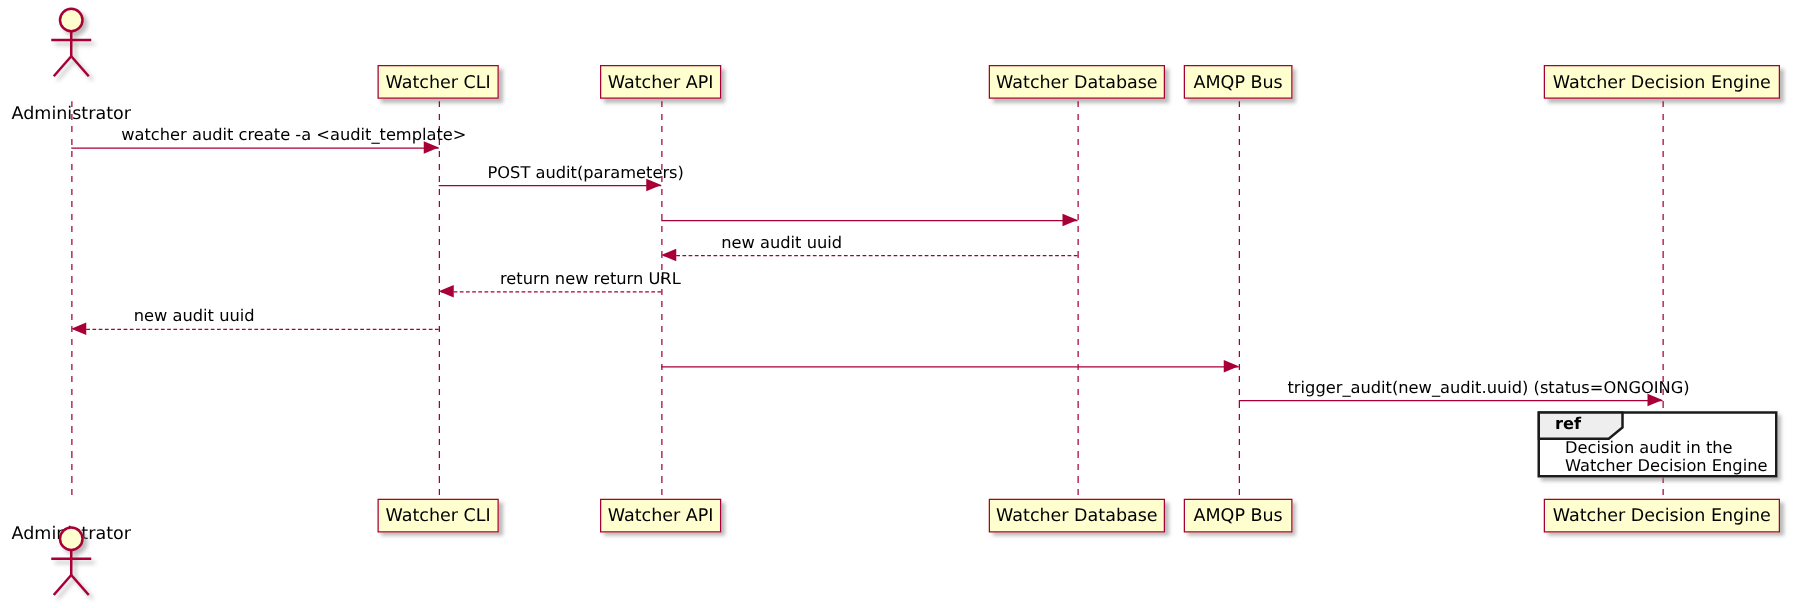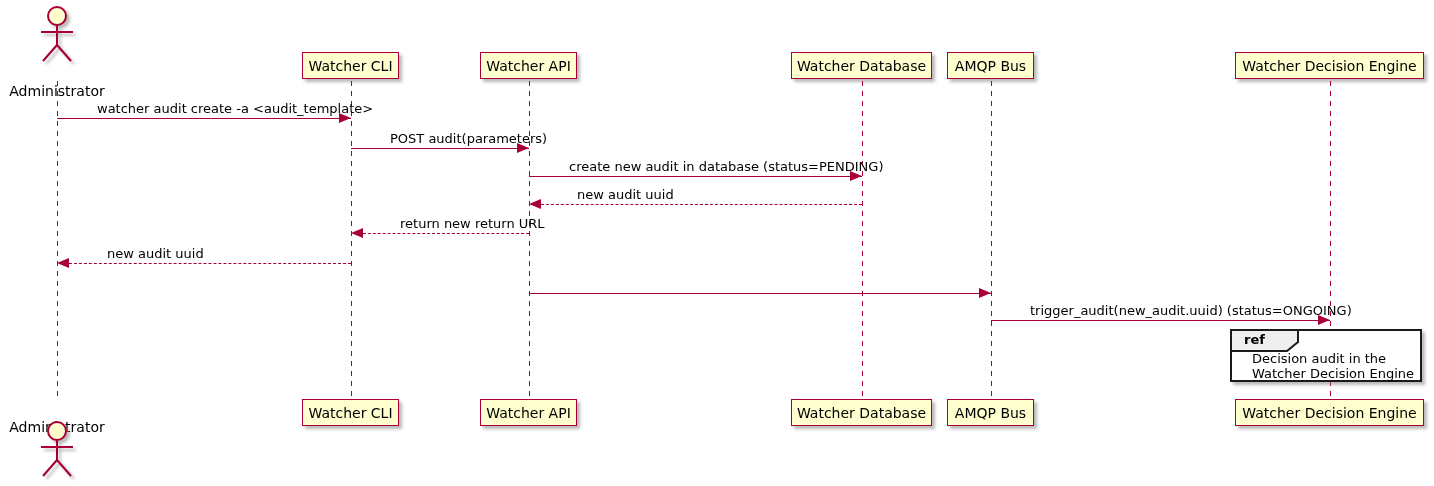--- a/index.html
+++ b/index.html
@@ -104,21 +104,20 @@
   <div class="lifeline" style="left:1330px;"></div>
 
   <div class="mlabel" style="left:65px;top:101px;">watcher audit create -a &lt;audit_template&gt;</div>
   <div class="mline" style="left:57px;top:118px;width:294px;"></div>
   <div class="ahead right" style="left:339px;top:113px;"></div>
 
   <div class="mlabel" style="left:358px;top:131px;">POST audit(parameters)</div>
   <div class="mline" style="left:351px;top:148px;width:178px;"></div>
   <div class="ahead right" style="left:517px;top:143px;"></div>
 
-  <div class="mlabel" style="left:537px;top:159px;">create new audit in database (status=PENDING)</div>
   <div class="mline" style="left:529px;top:176px;width:333px;"></div>
   <div class="ahead right" style="left:850px;top:171px;"></div>
 
   <div class="mlabel" style="left:545px;top:187px;">new audit uuid</div>
   <div class="mline dashed" style="left:531px;top:204px;width:331px;"></div>
   <div class="ahead left" style="left:529px;top:199px;"></div>
 
   <div class="mlabel" style="left:368px;top:216px;">return new return URL</div>
   <div class="mline dashed" style="left:353px;top:233px;width:176px;"></div>
   <div class="ahead left" style="left:351px;top:228px;"></div>

